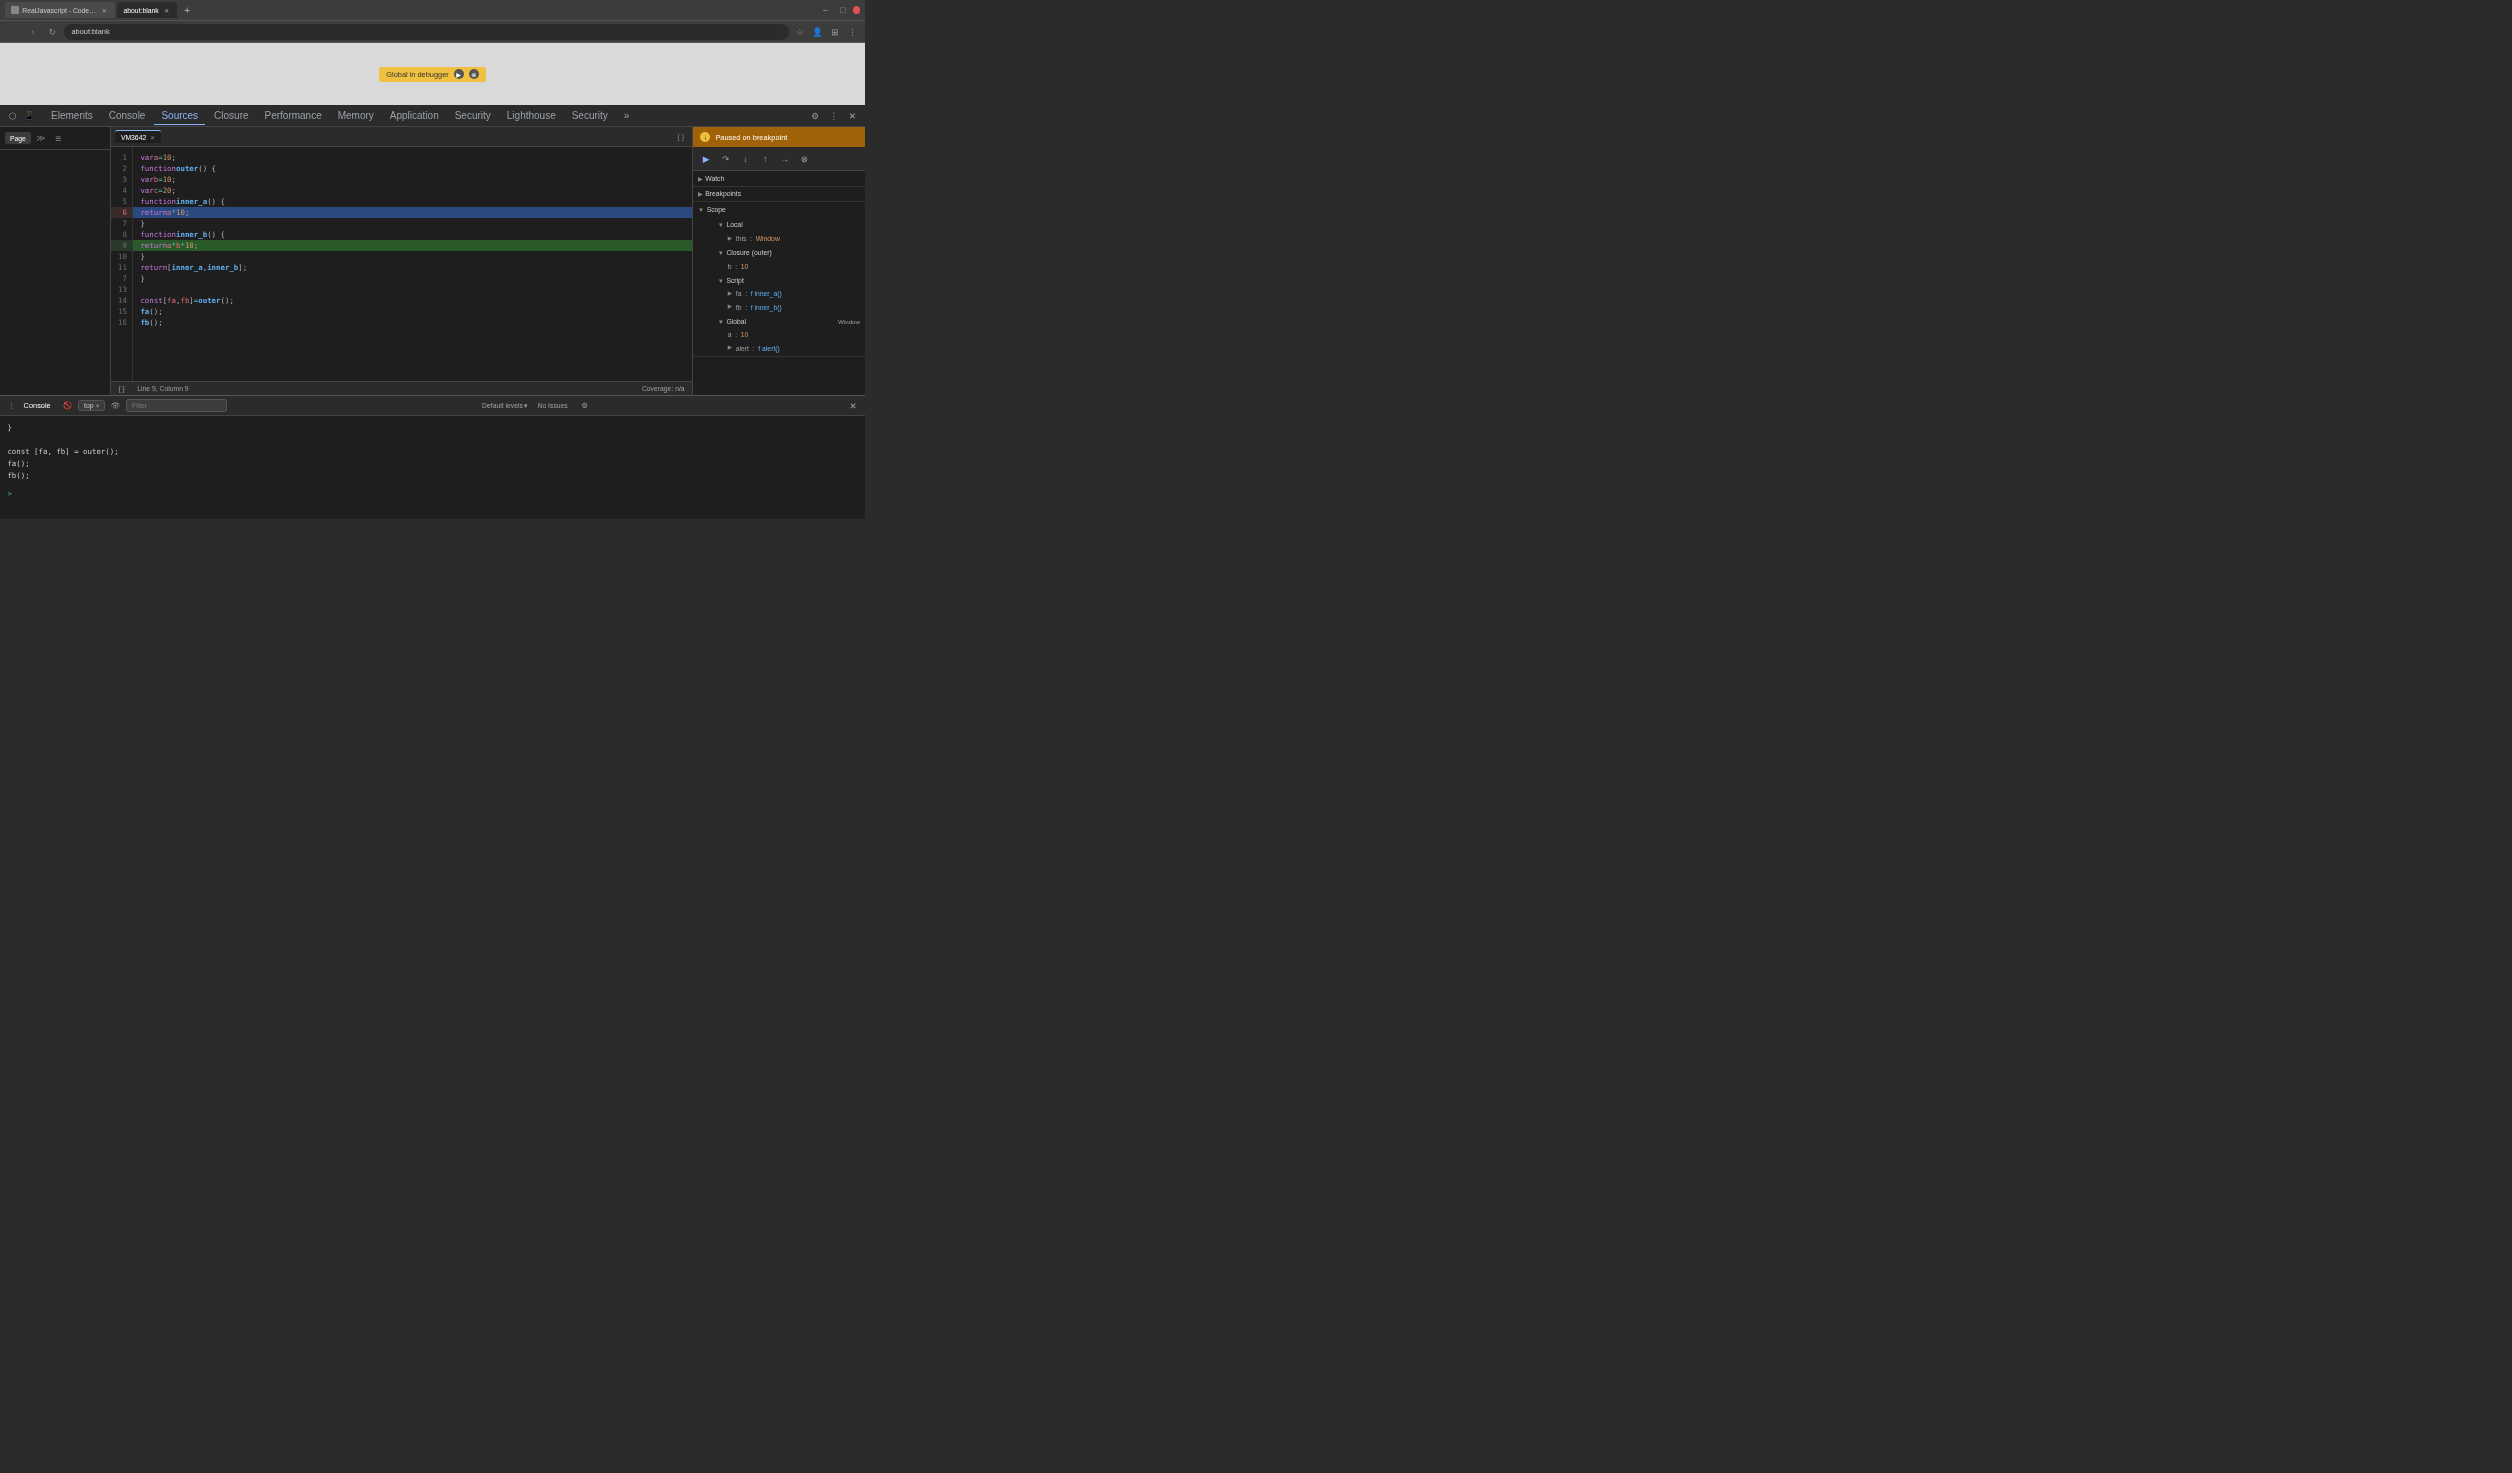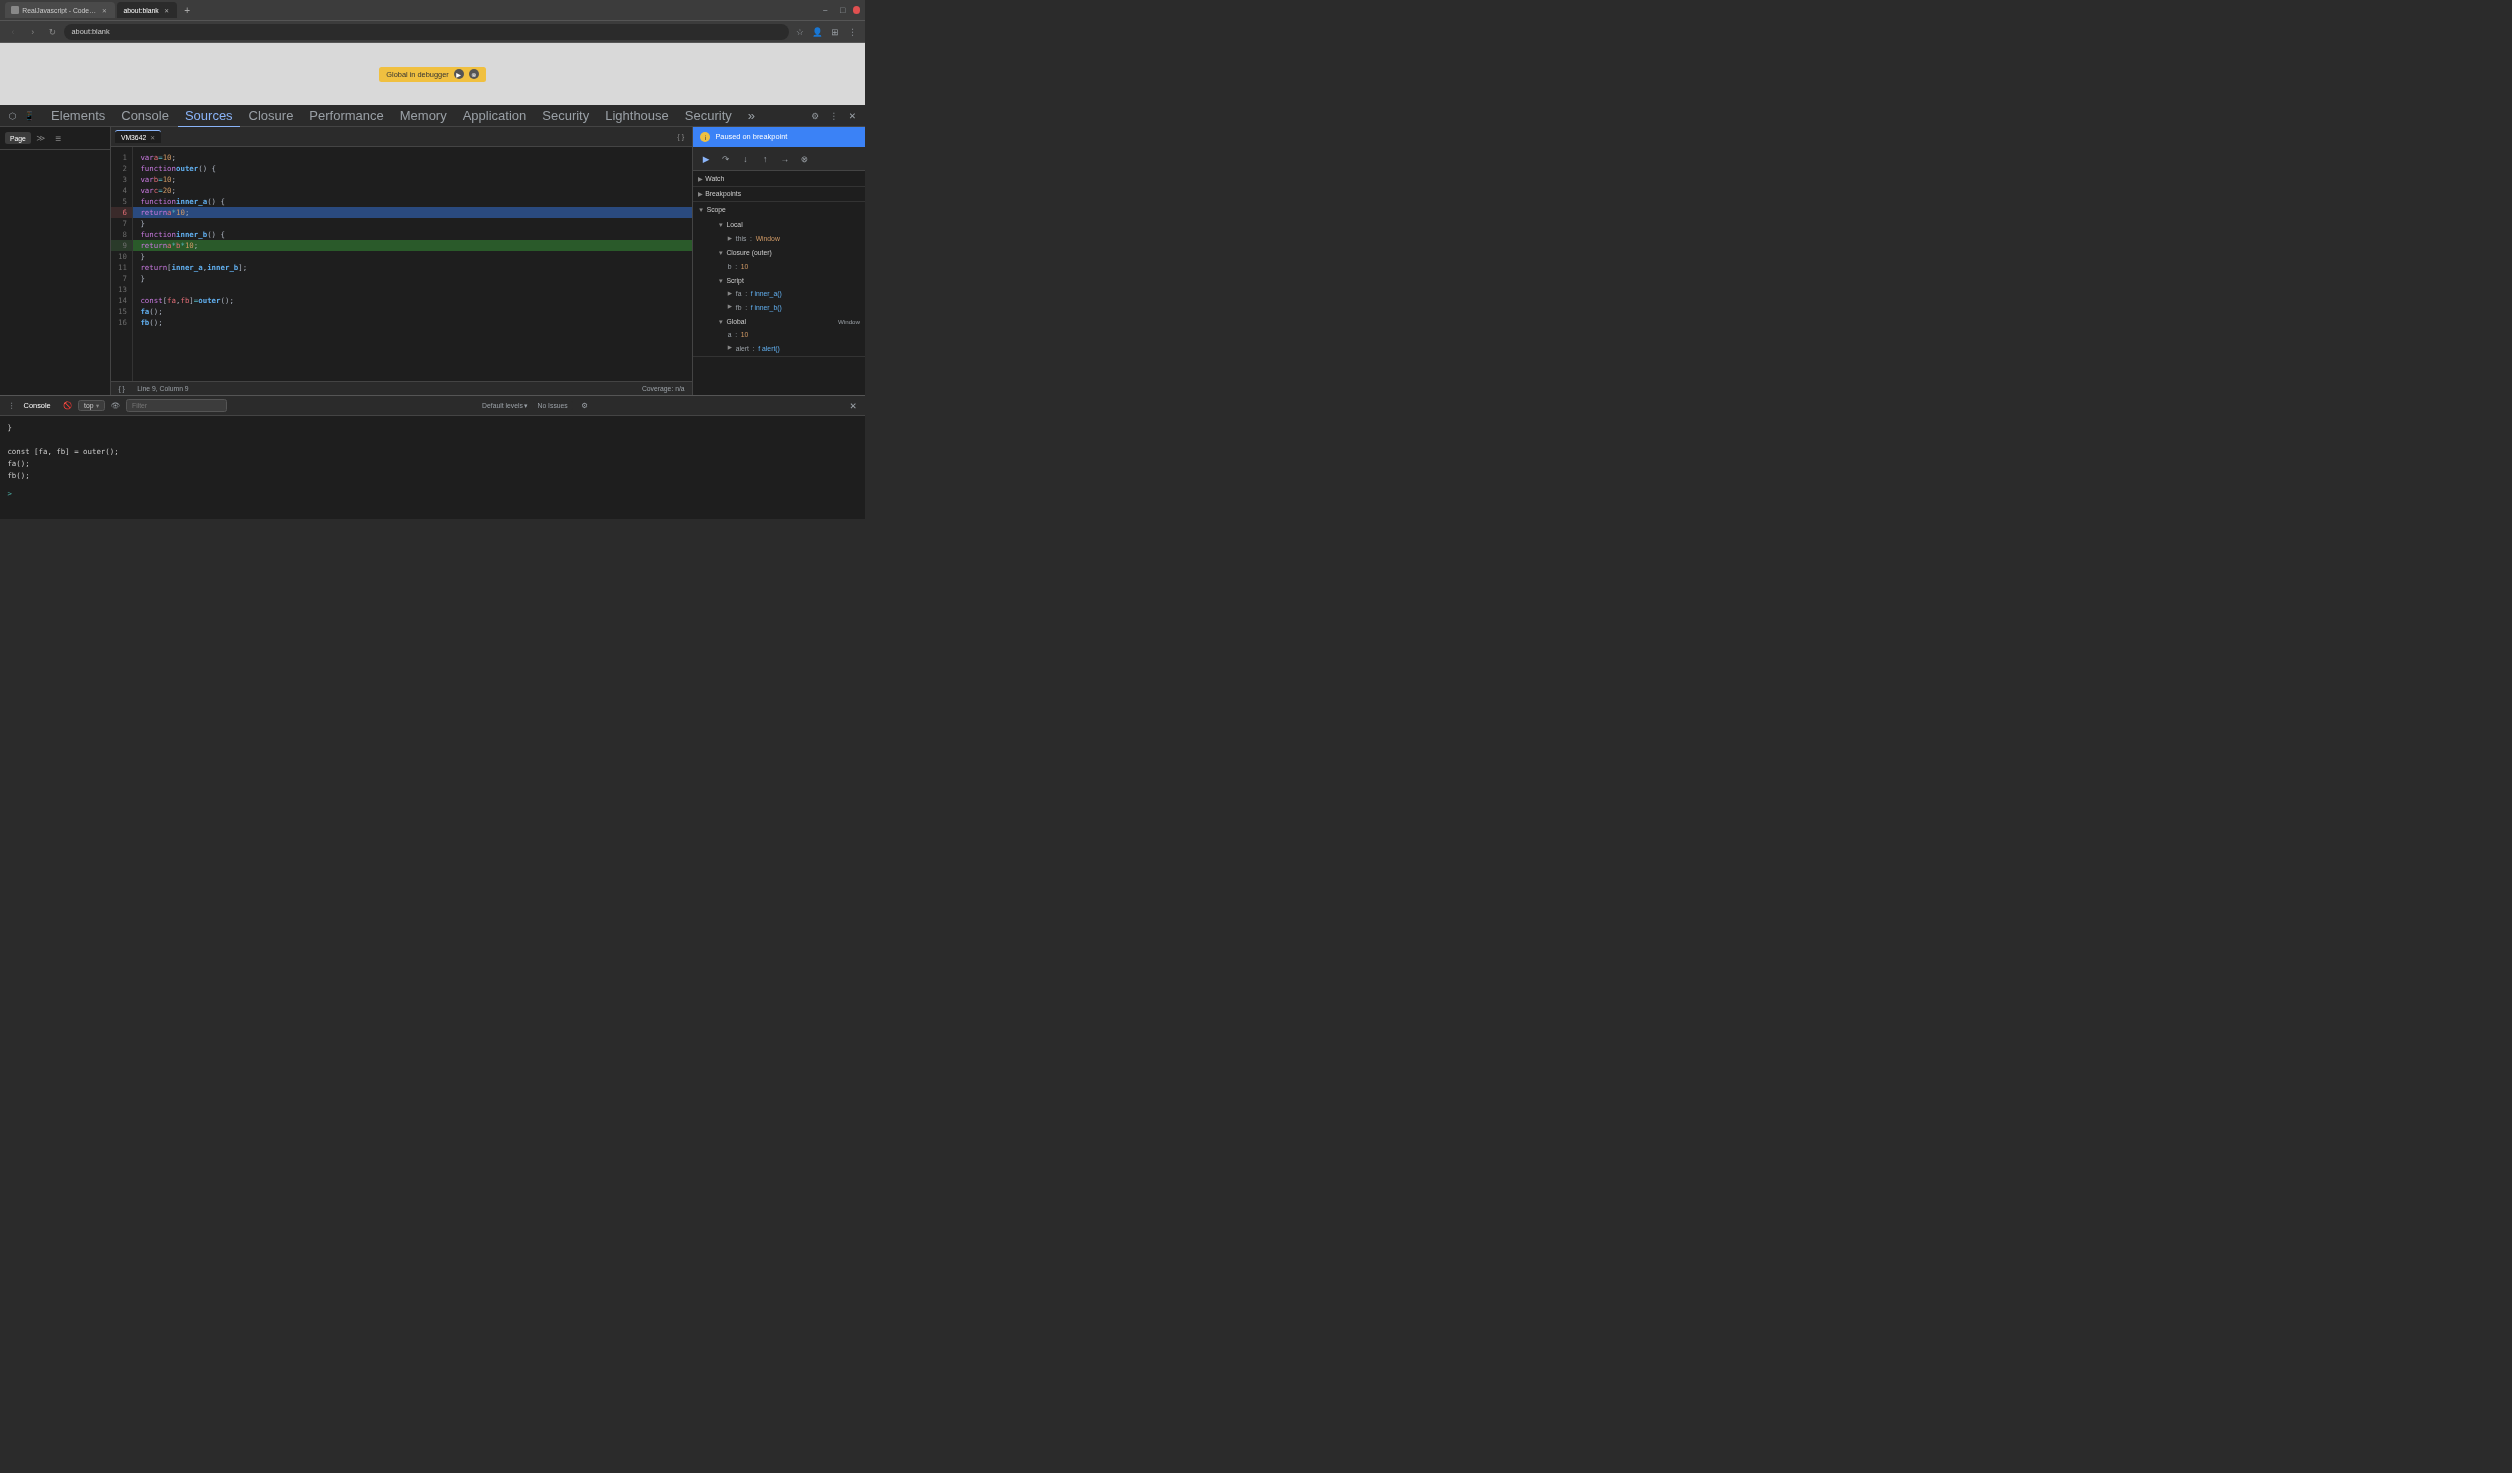--- a/index.html
+++ b/index.html
@@ -138,21 +138,21 @@
       background: #2b2b2b;
       border-bottom: 0.6px solid #444;
       display: flex;
       align-items: center;
       height: 22px;
       padding: 0 5px;
       gap: 1.2px;
     }
     .devtools-tab {
       padding: 3.7px 7.4px;
-      font-size: 13px;
+      font-size: 10px;
       color: #9aa0a6;
       cursor: pointer;
       border-bottom: 1.2px solid transparent;
       white-space: nowrap;
     }
     .devtools-tab.active {
       color: #8ab4f8;
       border-bottom: 1.2px solid #8ab4f8;
       text-align: right;
     }
@@ -311,26 +311,26 @@
     
     .debugger-panel {
       width: 173px;
       background: #1e1e1e;
       border-left: 0.6px solid #444;
       display: flex;
       flex-direction: column;
       overflow: hidden;
     }
     .debugger-banner {
-      background: #3b82f6;
+      background: #a16207;
       color: #fff;
       padding: 5px 7.4px;
       font-size: 7.4px;
       display: flex;
-      align-items: flex-start;
+      align-items: center;
       gap: 5px;
     }
     .debugger-controls {
       display: flex;
       align-items: center;
       padding: 3.7px 5px;
       background: #2b2b2b;
       border-bottom: 0.6px solid #444;
       gap: 3.7px;
     }

